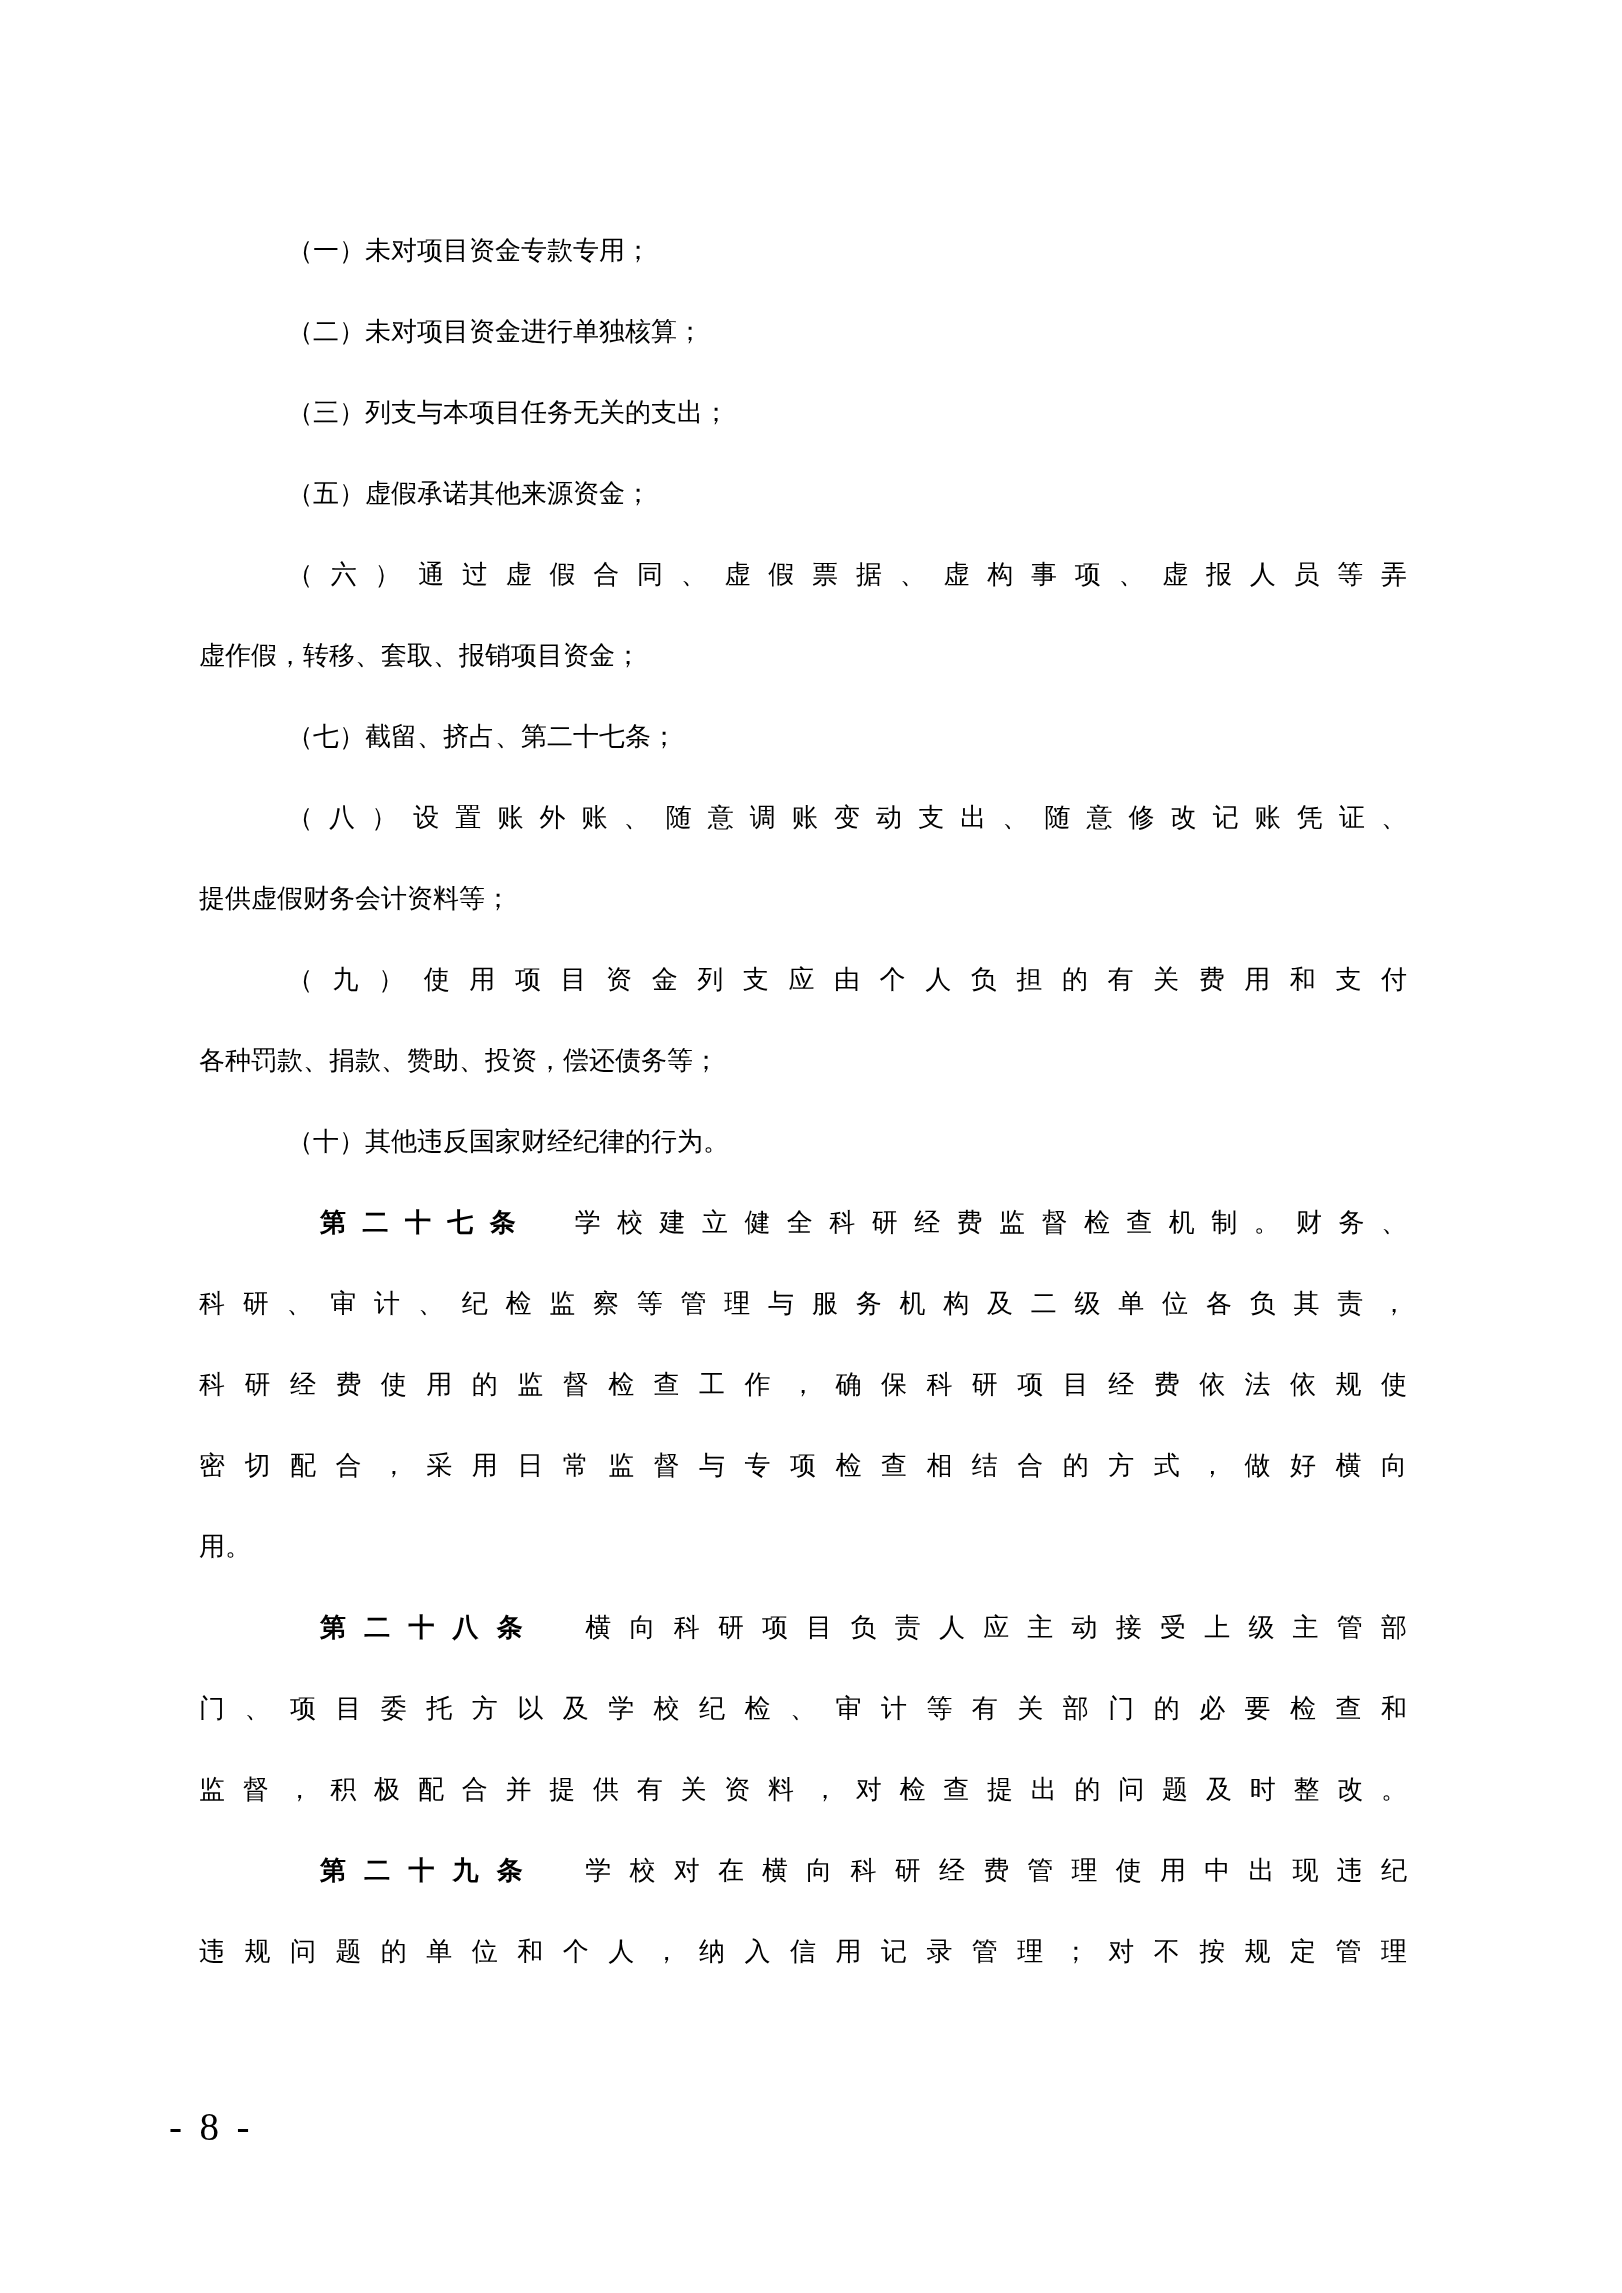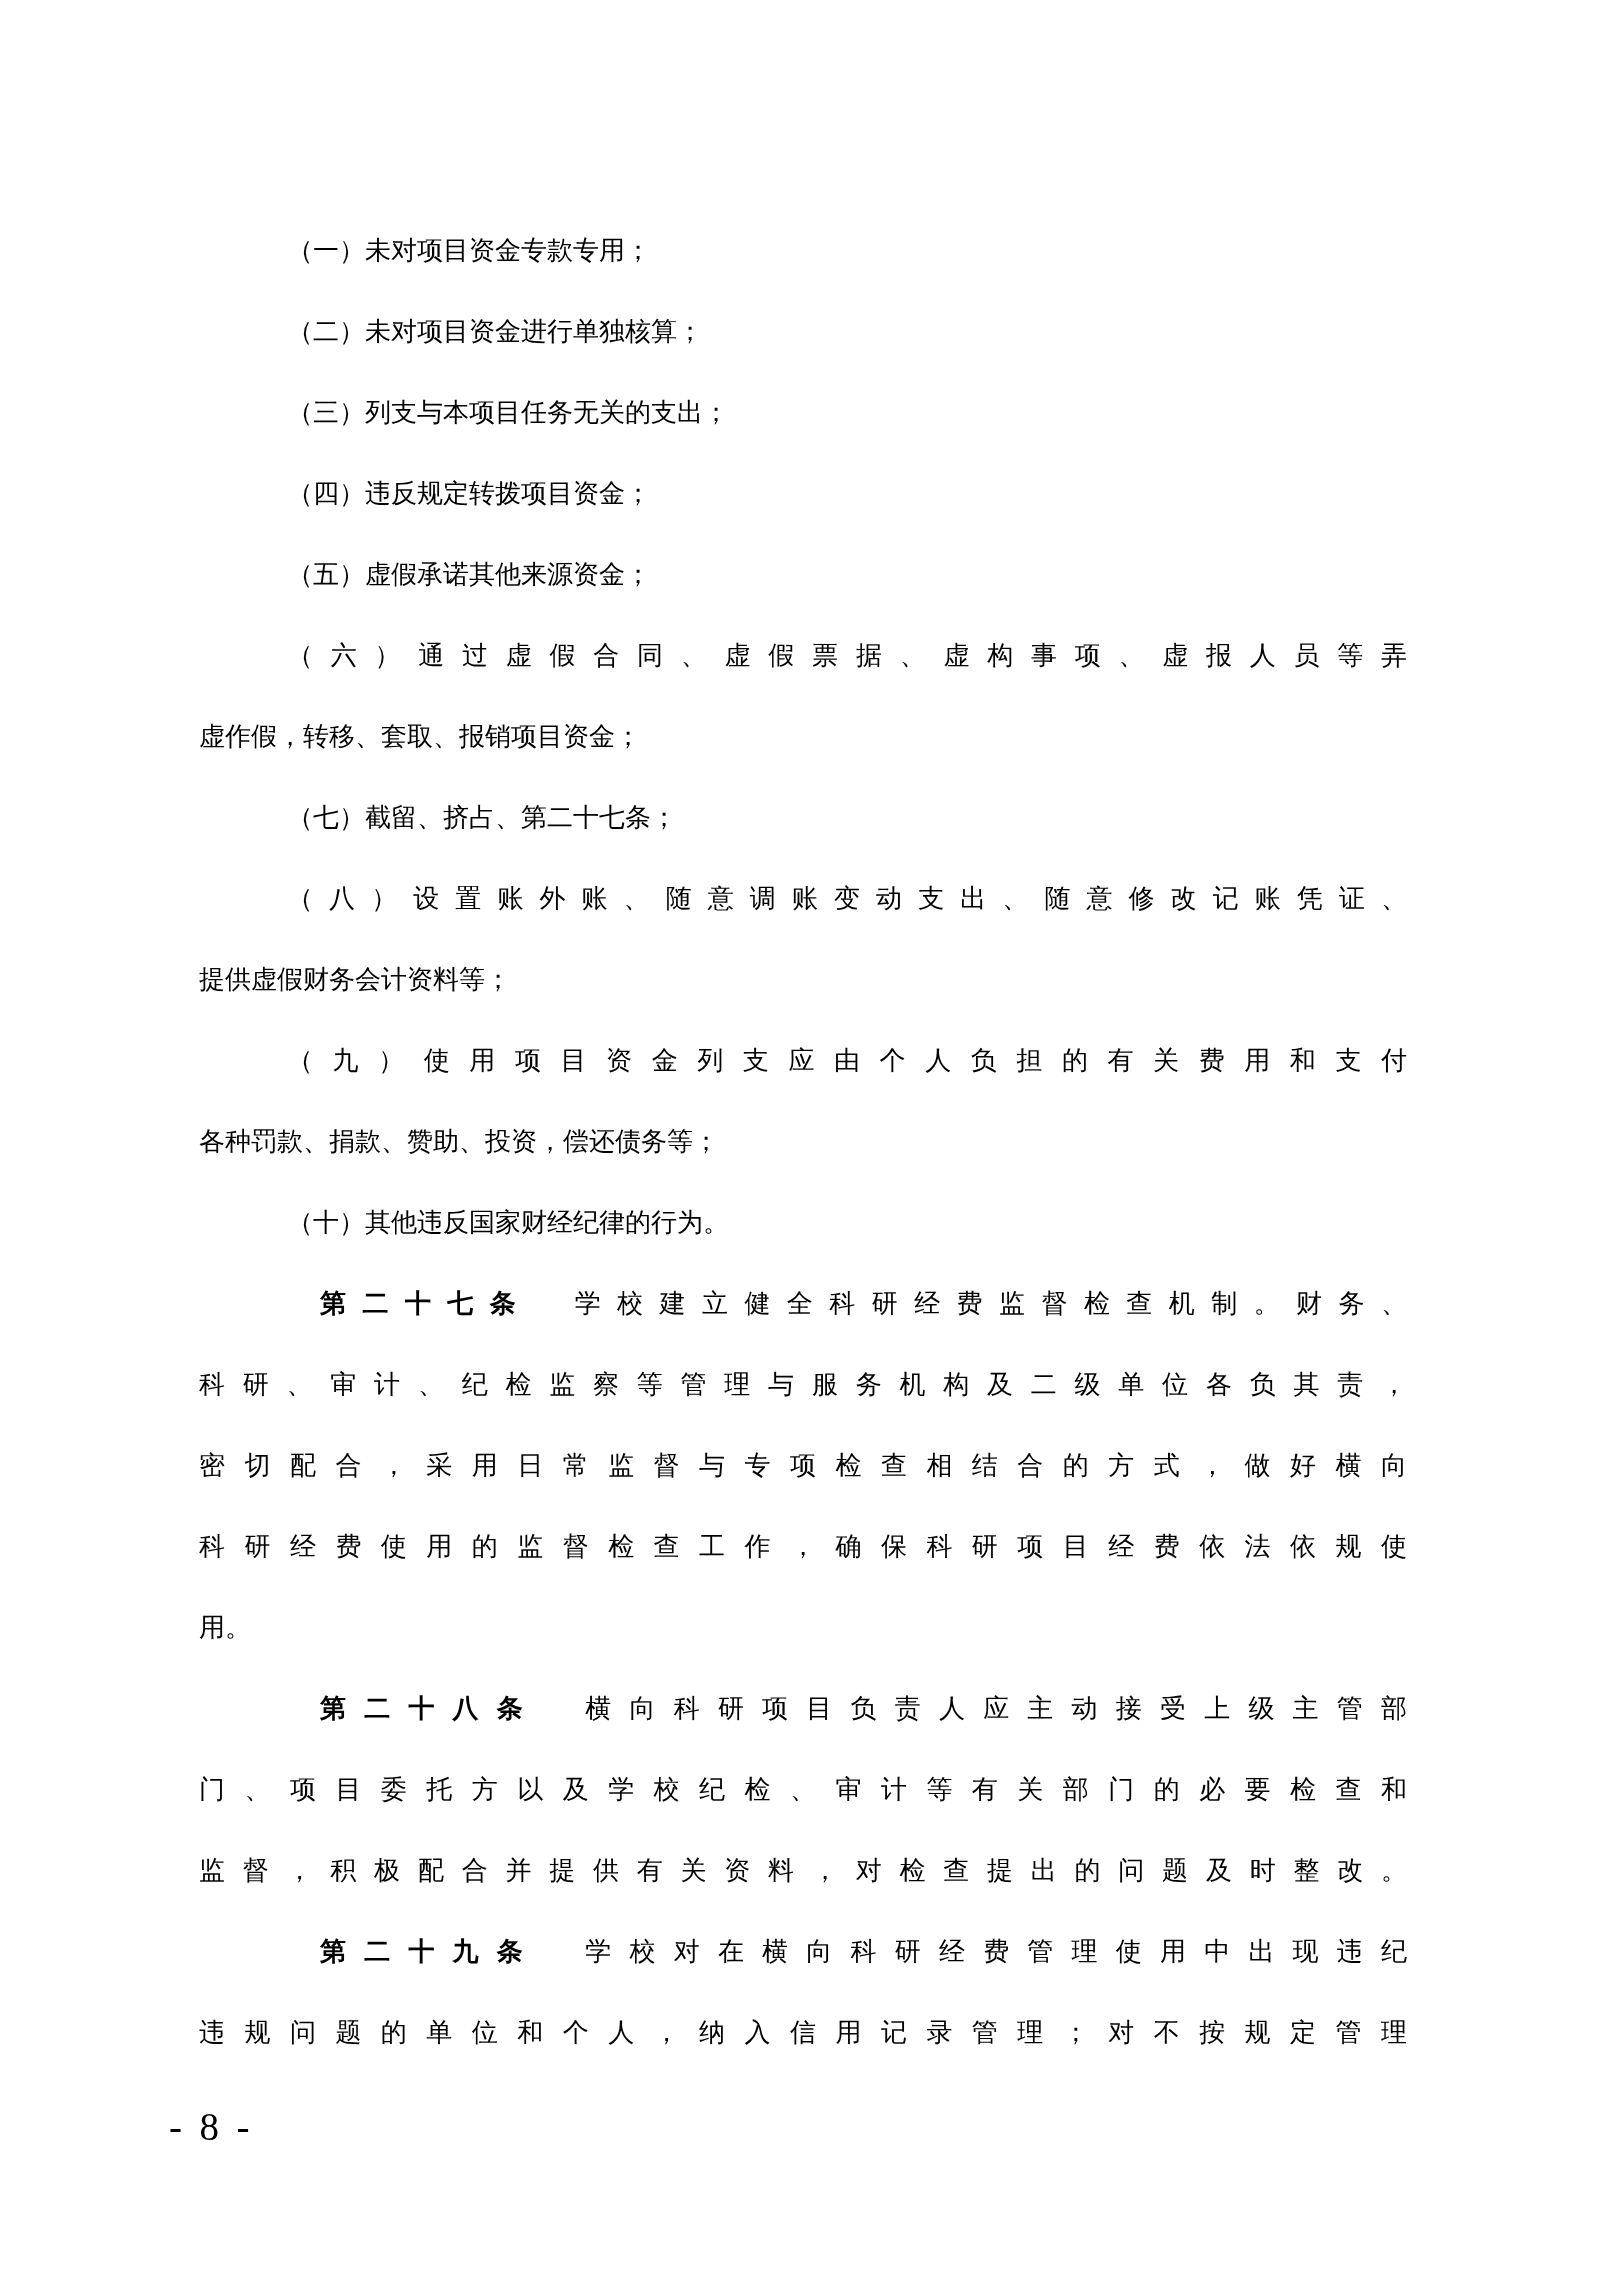--- a/index.html
+++ b/index.html
@@ -54,34 +54,33 @@
   }
 </style>
 </head>
 <body>
 
 <div class="page">
   <div class="doc-body">
       <div class="line indent"><span class="seg">（一）未对项目资金专款专用；</span></div>
       <div class="line indent"><span class="seg">（二）未对项目资金进行单独核算；</span></div>
       <div class="line indent"><span class="seg">（三）列支与本项目任务无关的支出；</span></div>
-      <div class="line indent"><span class="seg">（四）违反规定转拨项目资金；</span></div>
       <div class="line indent"><span class="seg">（五）虚假承诺其他来源资金；</span></div>
       <div class="line indent justify"><span class="seg">（六）通过虚假合同、虚假票据、虚构事项、虚报人员等弄</span></div>
       <div class="line"><span class="seg">虚作假，转移、套取、报销项目资金；</span></div>
       <div class="line indent"><span class="seg">（七）截留、挤占、第二十七条；</span></div>
       <div class="line indent justify"><span class="seg">（八）设置账外账、随意调账变动支出、随意修改记账凭证、</span></div>
       <div class="line"><span class="seg">提供虚假财务会计资料等；</span></div>
       <div class="line indent justify"><span class="seg">（九）使用项目资金列支应由个人负担的有关费用和支付</span></div>
       <div class="line"><span class="seg">各种罚款、捐款、赞助、投资，偿还债务等；</span></div>
       <div class="line indent"><span class="seg">（十）其他违反国家财经纪律的行为。</span></div>
       <div class="line indent justify"><span class="seg-bold">第二十七条</span><span class="seg">　学校建立健全科研经费监督检查机制。财务、</span></div>
       <div class="line justify"><span class="seg">科研、审计、纪检监察等管理与服务机构及二级单位各负其责，</span></div>
+      <div class="line justify"><span class="seg">科研经费使用的监督检查工作，确保科研项目经费依法依规使</span></div>
       <div class="line justify"><span class="seg">密切配合，采用日常监督与专项检查相结合的方式，做好横向</span></div>
-      <div class="line justify"><span class="seg">科研经费使用的监督检查工作，确保科研项目经费依法依规使</span></div>
       <div class="line"><span class="seg">用。</span></div>
       <div class="line indent justify"><span class="seg-bold">第二十八条</span><span class="seg">　横向科研项目负责人应主动接受上级主管部</span></div>
       <div class="line justify"><span class="seg">门、项目委托方以及学校纪检、审计等有关部门的必要检查和</span></div>
       <div class="line justify"><span class="seg">监督，积极配合并提供有关资料，对检查提出的问题及时整改。</span></div>
       <div class="line indent justify"><span class="seg-bold">第二十九条</span><span class="seg">　学校对在横向科研经费管理使用中出现违纪</span></div>
       <div class="line justify"><span class="seg">违规问题的单位和个人，纳入信用记录管理；对不按规定管理</span></div>
     </div>
   <div class="page-number">- 8 -</div>
 </div>
 

